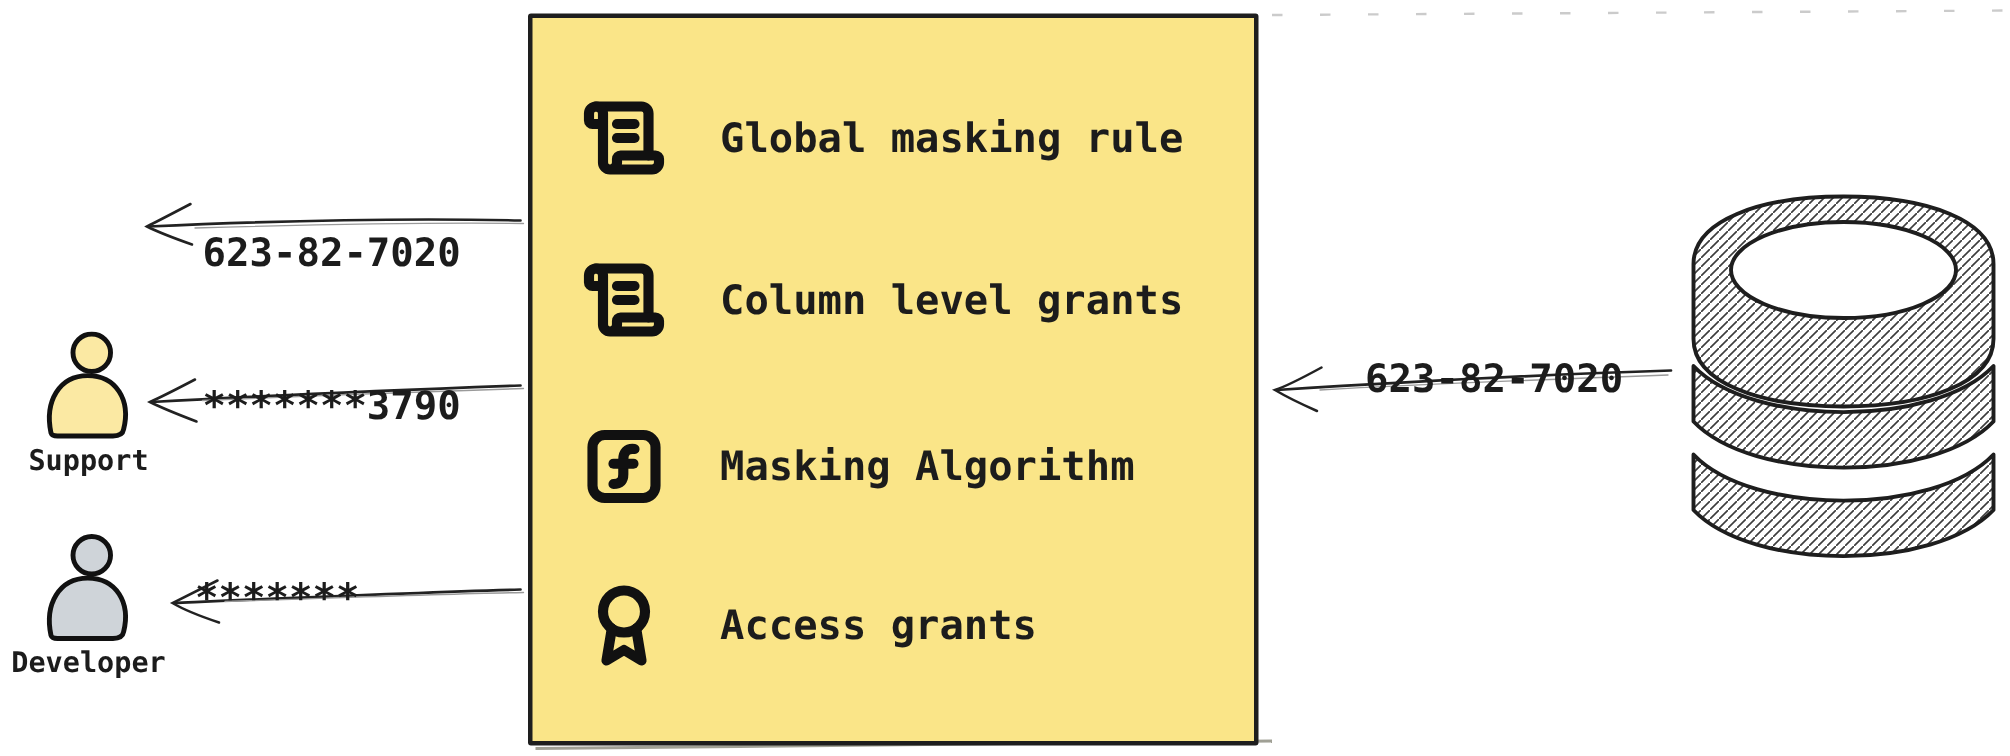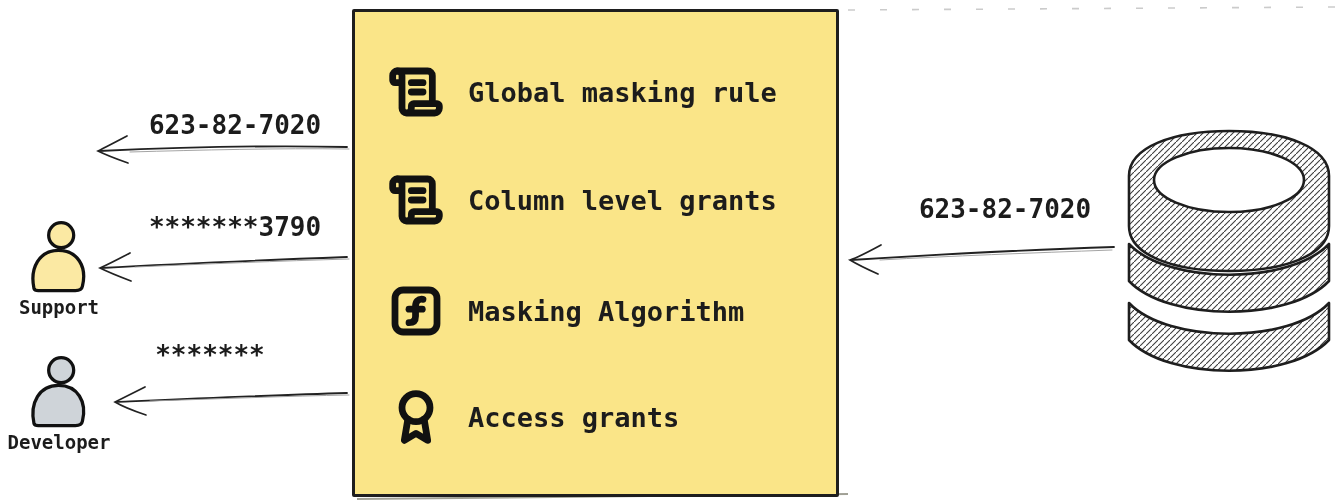--- a/index.html
+++ b/index.html
@@ -7,31 +7,31 @@
     position:relative;width:1340px;height:504px;background:#ffffff;overflow:hidden;
     font-family:"DejaVu Sans Mono","Liberation Mono",monospace;color:#1c1c1c;
   }
   .overlay{position:absolute;left:0;top:0;width:1340px;height:504px;pointer-events:none;}
 
   
   .panel{
     position:absolute;left:352px;top:9px;width:487px;height:488px;
     background:#FAE588;border:3px solid #1E1E1E;border-radius:2px;box-sizing:border-box;
   }
-  .panel-row{position:absolute;left:33px;display:flex;align-items:center;gap:24px;height:58px;}
+  .panel-row{position:absolute;left:33px;display:flex;align-items:center;gap:36px;height:58px;}
   .panel-row .feat-icon{width:56px;height:56px;flex:0 0 auto;}
   .panel-row .feat-label{font-size:27px;font-weight:bold;white-space:nowrap;letter-spacing:0px;}
 
   
   .persona{position:absolute;left:3px;width:112px;display:flex;flex-direction:column;align-items:center;}
   .persona .person-icon{width:72px;height:74px;}
   .persona .persona-label{font-size:19px;font-weight:bold;margin-top:1px;white-space:nowrap;}
 
   
-  .flow-value{position:absolute;font-size:26px;font-weight:bold;text-align:center;white-space:nowrap;}
+  .flow-value{position:absolute;font-size:26px;font-weight:bold;text-align:left;white-space:nowrap;margin-top:44px;}
 
   
   .database{position:absolute;left:1122px;top:124px;width:214px;height:268px;}
 </style>
 </head>
 <body>
 
 <div class="canvas">
 
   <svg class="overlay" viewBox="0 0 1340 504" xmlns="http://www.w3.org/2000/svg">

